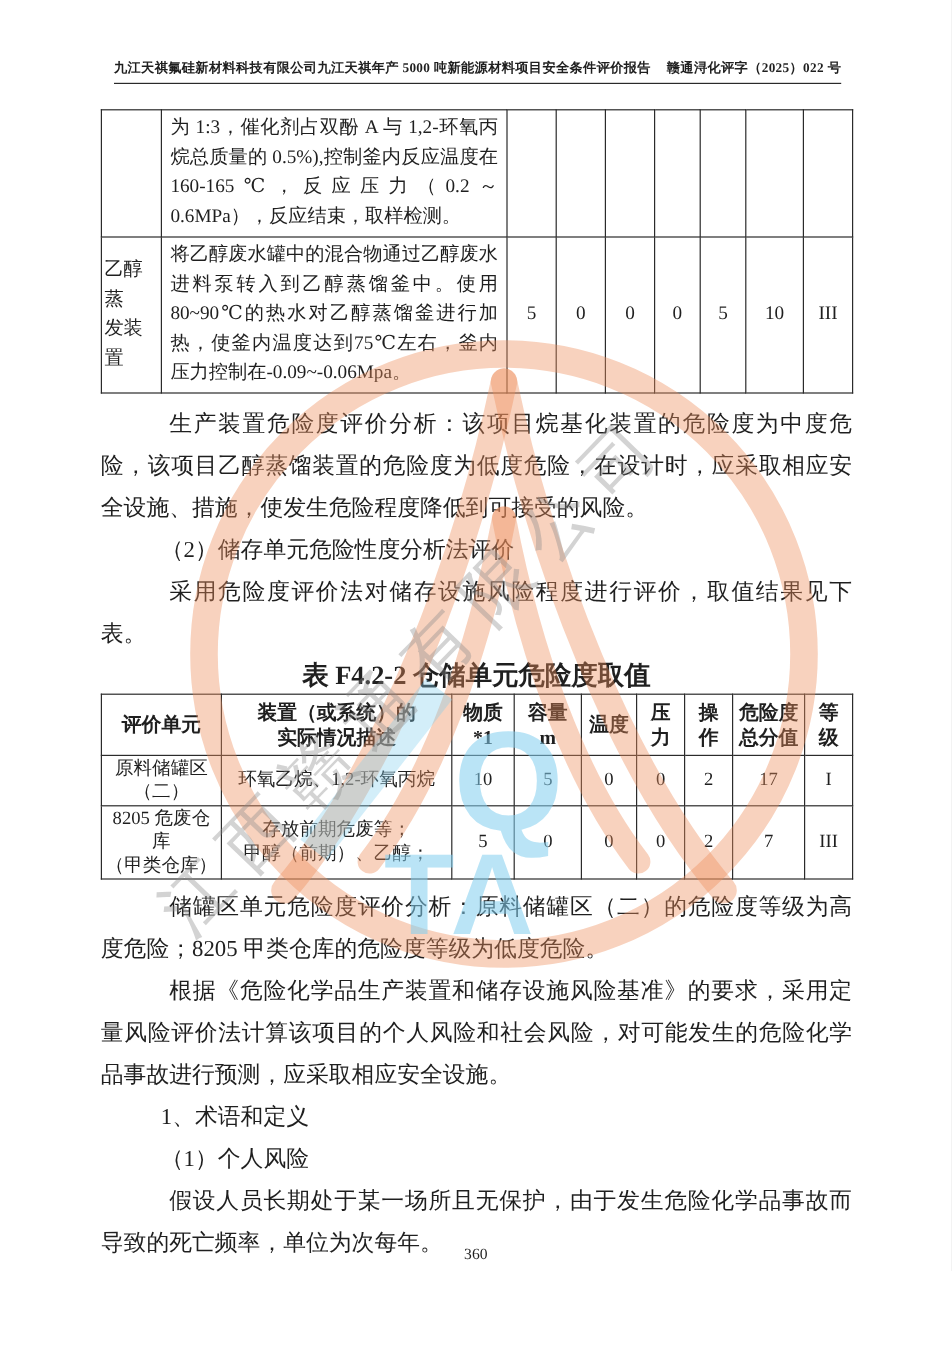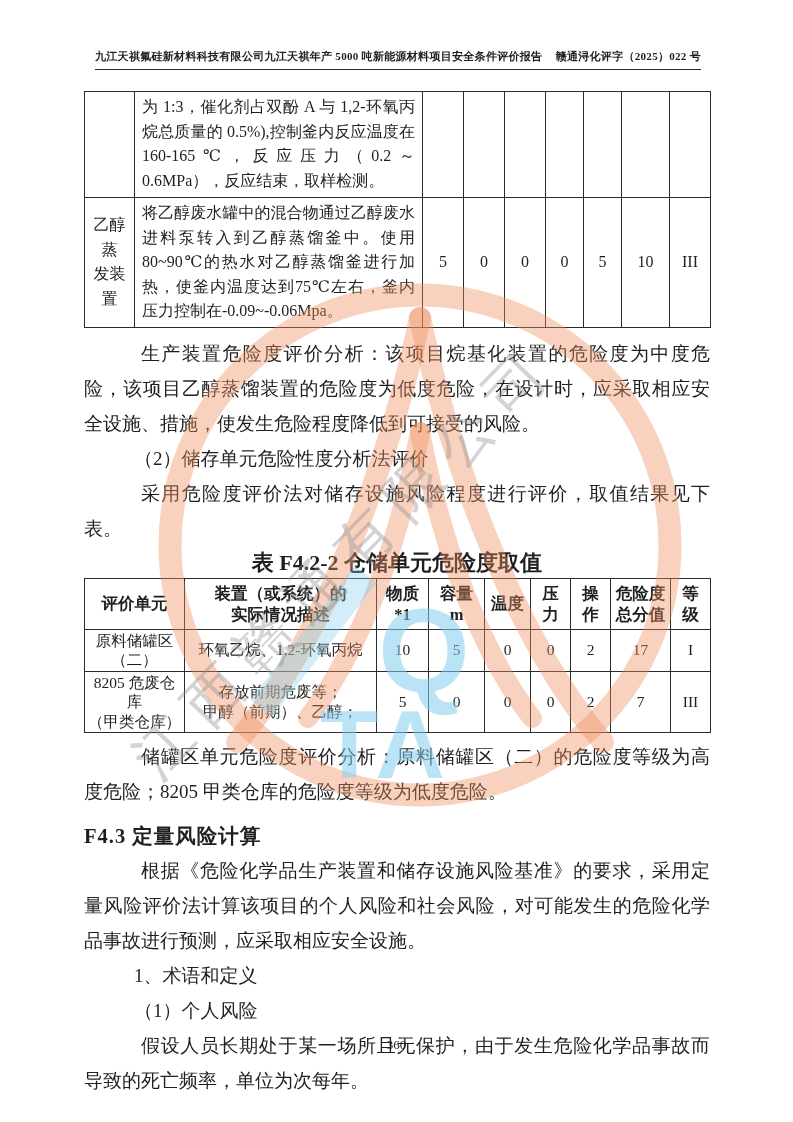--- a/index.html
+++ b/index.html
@@ -14,21 +14,21 @@
     position:absolute; left:95px; top:49px; width:606px;
     display:flex; justify-content:space-between; align-items:flex-end;
     font-size:11px; font-weight:bold; letter-spacing:0.3px;
     border-bottom:1.6px solid #2a2a2a; padding-bottom:5px;text-align:center;
   }
   .content { position:absolute; left:84px; top:91px; width:626px; }
   
   table { border-collapse:collapse; table-layout:fixed; width:626px; }
   td, th { border:1.3px solid #2b2b2b; padding:2px 4px; vertical-align:middle; }
   .t1 td { font-size:16px; line-height:24.5px; }
-  .t1 .unit-cell { text-align:center; padding:2px 2px; }
+  .t1 .unit-cell { padding:2px 2px; }
   .t1 .desc-cell { text-align:justify; padding:3px 7px;margin-left:44px; }
   .t1 .val-cell  { text-align:center; }
   .t1 .rowA td { height:99px; vertical-align:top; }
   .t1 .rowB td { height:93px; }
   .t1 .rowB .unit-cell, .t1 .rowB .val-cell { vertical-align:middle; }
   .tbl-title { margin:4px 0 2px 0; text-align:center; font-size:22px;
     font-weight:bold; line-height:26px; }
   .t2 th { font-size:16.5px; font-weight:bold; line-height:21px;
     white-space:pre-line; height:48px; text-align:center; padding:1px 2px; }
   .t2 td { font-size:15.5px; line-height:19.5px; text-align:center;
@@ -159,21 +159,20 @@
         <td>0</td>
         <td>2</td>
         <td>7</td>
         <td>III</td>
       </tr>
     </tbody>
       </table>
 
     <p class="para mt6">储罐区单元危险度评价分析：原料储罐区（二）的危险度等级为高度危险；8205 甲类仓库的危险度等级为低度危险。</p>
 
-    <div class="sec-heading">F4.3 定量风险计算</div>
 
     <p class="para">根据《危险化学品生产装置和储存设施风险基准》的要求，采用定量风险评价法计算该项目的个人风险和社会风险，对可能发生的危险化学品事故进行预测，应采取相应安全设施。</p>
     <p class="para tight">1、术语和定义</p>
     <p class="para tight">（1）个人风险</p>
     <p class="para">假设人员长期处于某一场所且无保护，由于发生危险化学品事故而导致的死亡频率，单位为次每年。</p>
   </div>
 
   <div class="page-number">360</div>
 
   <svg class="watermark" viewBox="0 0 793 1122" xmlns="http://www.w3.org/2000/svg">

